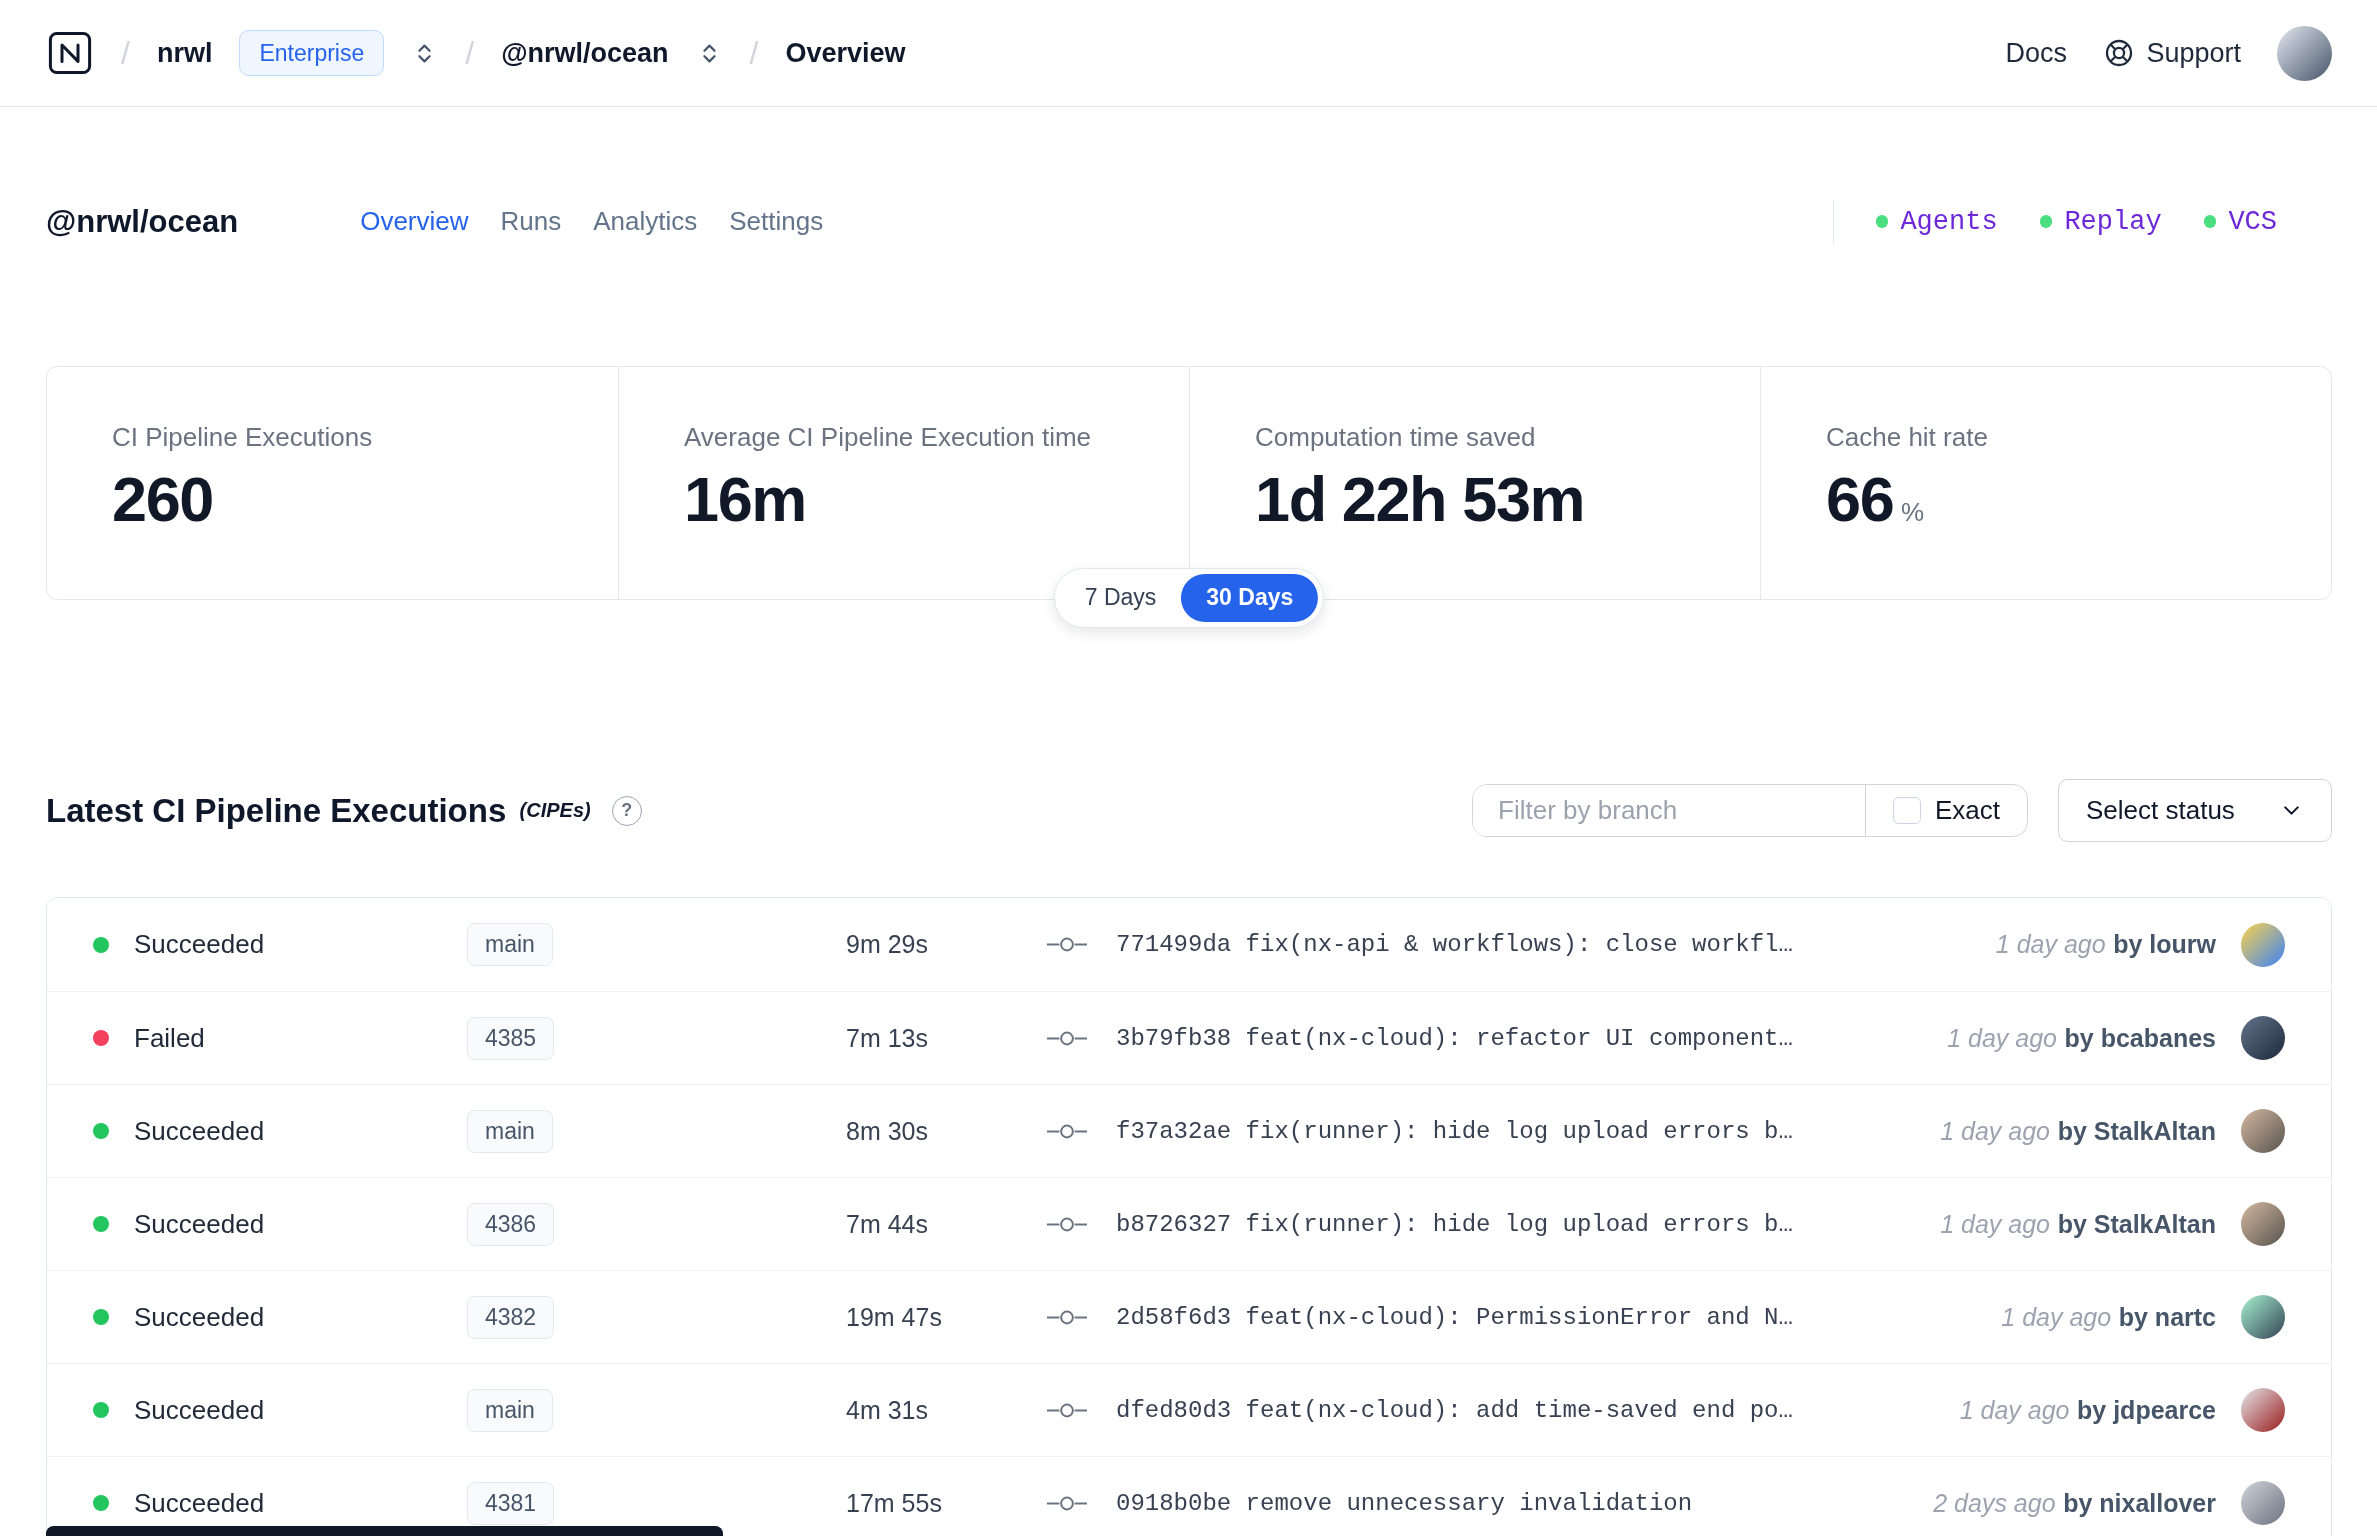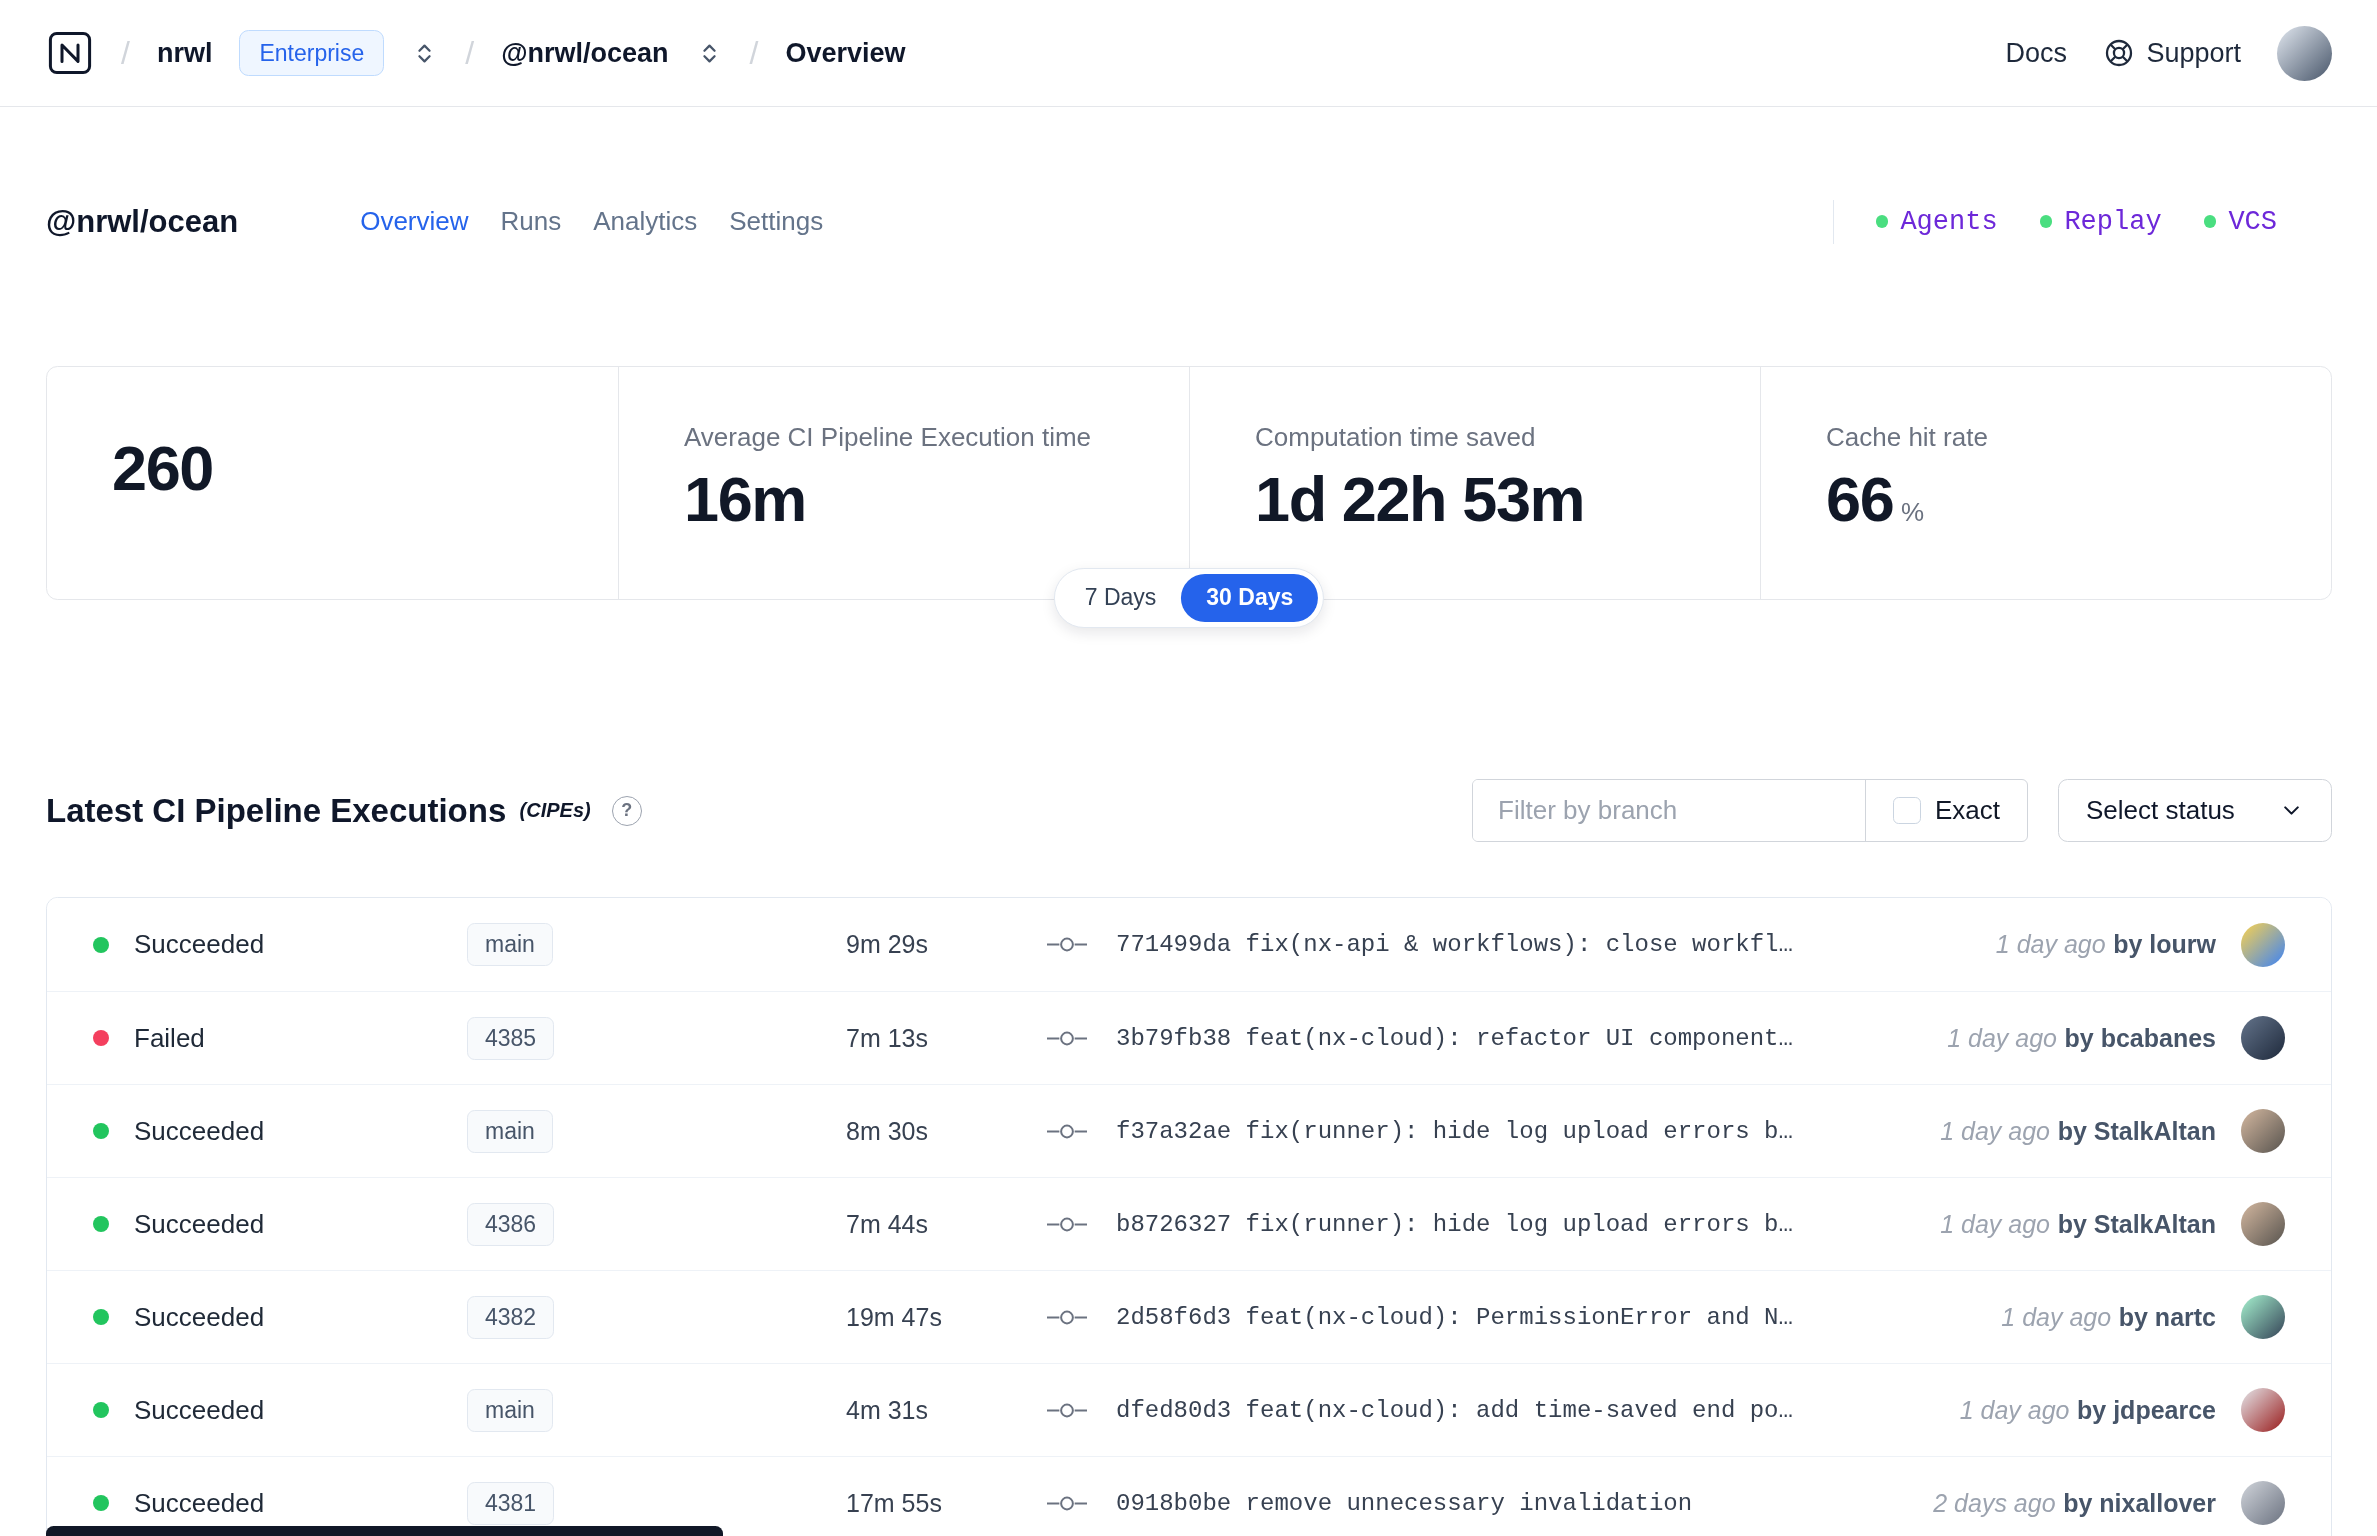--- a/index.html
+++ b/index.html
@@ -81,22 +81,22 @@
   .cipe-title { font-size:33px; font-weight:700; color:#0f172a; white-space:nowrap; }
   .cipe-suffix { font-size:20px; font-weight:600; font-style:italic; margin-left:13.3px; color:#0f172a; }
   .help-icon {
     width:30px; height:30px; margin-left:21px;
     border:1.9px solid #9ca3af; border-radius:50%;
     display:flex; align-items:center; justify-content:center;
     font-size:18px; color:#6b7280; font-weight:700;
   }
   .cipe-controls { margin-left:auto; display:flex; align-items:center; gap:30px; }
   .filter-group {
-    display:flex; align-items:stretch; height:63px;
-    border:1px solid #d1d5db; border-radius:6px; overflow:hidden; background:#fff;
+    display:flex; align-items:stretch; height:53px;
+    border:1px solid #d1d5db; border-radius:15px; overflow:hidden; background:#fff;
   }
   .filter-input {
     width:392px; border:none; outline:none;
     padding:0 25px; font-size:26px; color:#111827;
     font-family:"Liberation Sans", sans-serif;
   }
   .filter-input::placeholder { color:#9ca3af; }
   .exact-box { display:flex; align-items:center; gap:14.3px; padding:0 27px; border-left:1px solid #d1d5db; }
   .checkbox { width:27.6px; height:27.6px; border:1.9px solid #cbd5e1; border-radius:5.7px; background:#fff; }
   .exact-label { font-size:26px; color:#111827; }
@@ -216,20 +216,21 @@
     <span class="integration" data-interactable="true">
       <span class="integration-dot" data-interactable="false" style="background: rgb(74, 222, 128);"></span>
       <span data-interactable="false">VCS</span>
     </span>
   </div>
 </div>
 
 <div class="stats-wrap">
   <div class="stats-cards" data-interactable="false">
     <div class="stat-card" data-interactable="false">
+      <div class="stat-label" data-interactable="false">CI Pipeline Executions</div>
       <div class="stat-value" data-interactable="false">260</div>
     </div>
     <div class="stat-card" data-interactable="false">
       <div class="stat-label" data-interactable="false">Average CI Pipeline Execution time</div>
       <div class="stat-value" data-interactable="false">16m</div>
     </div>
     <div class="stat-card" data-interactable="false">
       <div class="stat-label" data-interactable="false">Computation time saved</div>
       <div class="stat-value" data-interactable="false">1d 22h 53m</div>
     </div>

